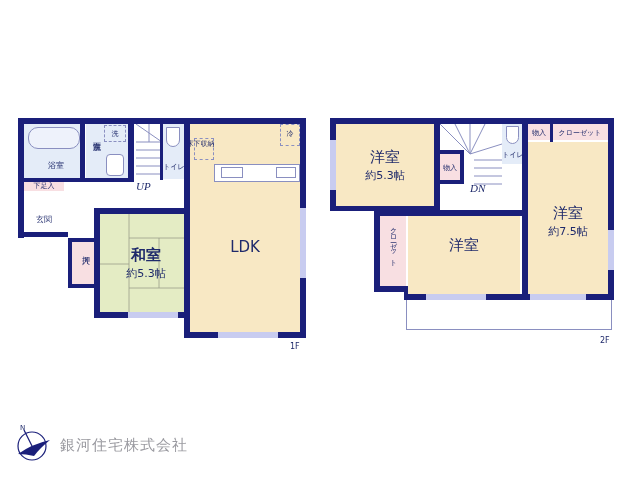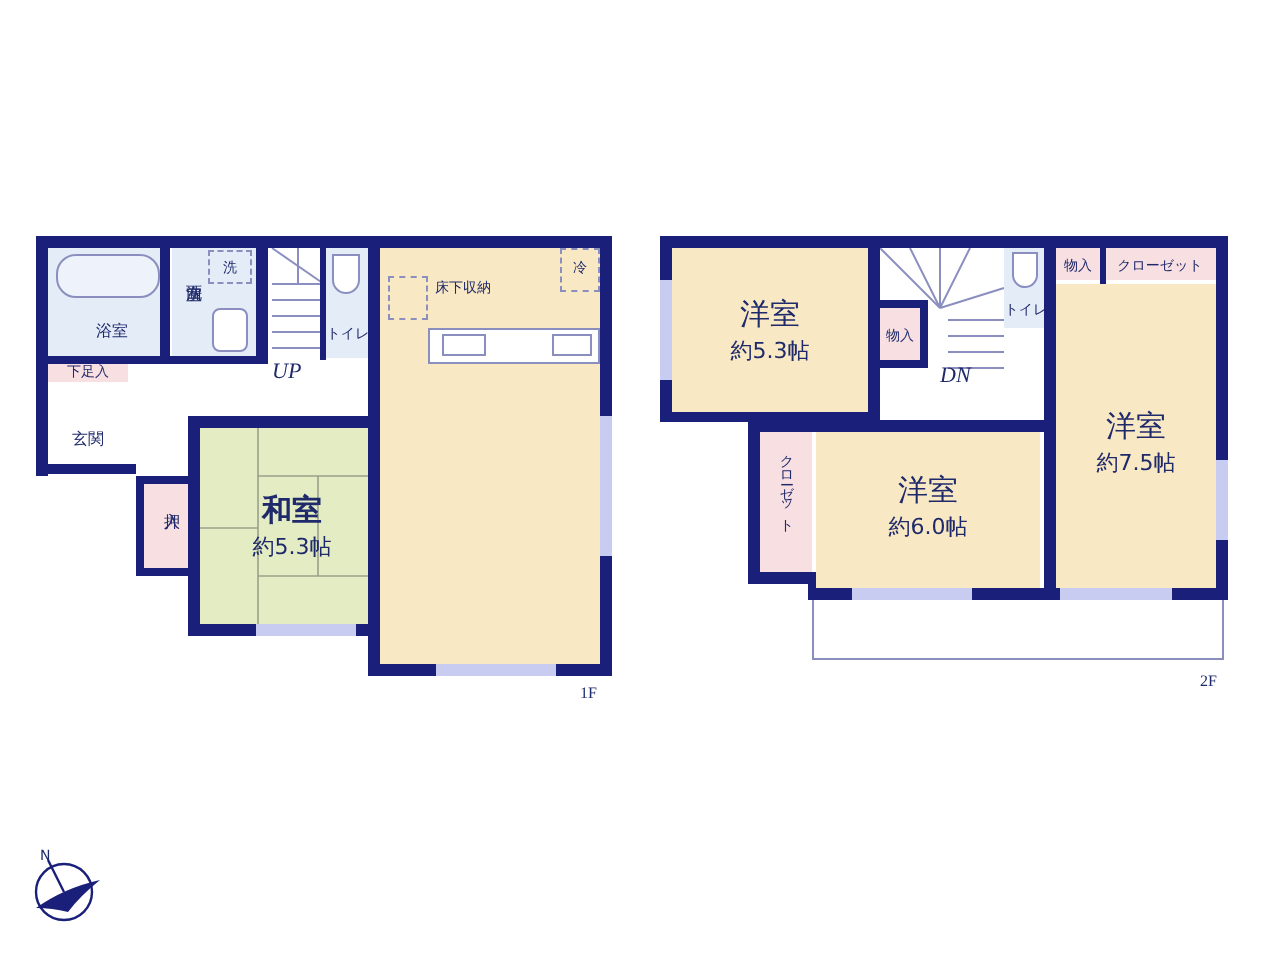--- a/index.html
+++ b/index.html
@@ -8,21 +8,21 @@
   .wall{background:#1a1f7a;}
   .room{position:absolute;box-sizing:border-box;}
   .beige{background:#f8e8c4;}
   .green{background:#e4ecc4;}
   .blue{background:#e4ecf8;}
   .pink{background:#f8dfe2;}
   .white{background:#ffffff;}
   .lbl{position:absolute;text-align:center;color:#1f2a6b;white-space:nowrap;}
   .big{font-size:15px;}
   .med{font-size:11px;}
-  .sm{font-size:8px;font-family:Liberation Serif, serif;}
+  .sm{font-size:8px;}
   .xs{font-size:7px;}
   .vert{writing-mode:vertical-rl;text-orientation:upright;letter-spacing:0px;}
   .thin{border:1px solid #8a8fc0;}
   .dot{border:1px dashed #8a8fc0;}
   .win{position:absolute;background:#c8ccf0;}
   svg{position:absolute;overflow:visible;}
 </style>
 </head>
 <body>
 
@@ -49,26 +49,27 @@
     <line x1="13" y1="0" x2="13" y2="18" stroke="#8a8fc0"></line>
   </svg>
   <div class="lbl med" style="left:118px;top:62px;font-style:italic;font-family:'Liberation Serif',serif;">UP</div>
 
   <div class="room blue" style="left:144px;top:6px;width:24px;height:55px;"></div>
   <div class="abs thin" style="left:148px;top:9px;width:14px;height:20px;border-radius:0 0 8px 8px;background:#fff;"></div>
   <div class="lbl xs" style="left:145px;top:44px;width:22px;">トイレ</div>
 
   <div class="room beige" style="left:172px;top:6px;width:110px;height:208px;"></div>
   <div class="abs dot" style="left:176px;top:20px;width:20px;height:22px;"></div>
-  <div class="lbl xs" style="left:192px;top:22px;width:43px;white-space:normal;line-height:9px;">床下収納</div>
+  <div class="lbl xs" style="left:161px;top:22px;width:43px;white-space:normal;line-height:9px;">床下収納</div>
   <div class="abs dot" style="left:262px;top:6px;width:20px;height:22px;"></div>
   <div class="lbl xs" style="left:262px;top:11px;width:20px;">冷</div>
   <div class="abs thin" style="left:196px;top:46px;width:86px;height:18px;background:#fff;"></div>
   <div class="abs thin" style="left:203px;top:49px;width:22px;height:11px;"></div>
   <div class="abs thin" style="left:258px;top:49px;width:20px;height:11px;"></div>
+  <div class="lbl big" style="left:172px;top:120px;width:110px;">LDK</div>
 
   <div class="room pink" style="left:6px;top:62px;width:40px;height:11px;"></div>
   <div class="lbl xs" style="left:6px;top:63px;width:40px;font-family:Liberation Mono, monospace;">下足入</div>
   <div class="room white" style="left:6px;top:74px;width:44px;height:42px;"></div>
   <div class="lbl sm" style="left:6px;top:96px;width:40px;">玄関</div>
 
   <div class="room pink" style="left:54px;top:124px;width:26px;height:44px;"></div>
   <div class="lbl sm vert" style="left:61px;top:132px;">押入</div>
 
   <div class="room green" style="left:82px;top:96px;width:88px;height:98px;"></div>
@@ -141,21 +142,20 @@
 
   <div class="room beige" style="left:198px;top:24px;width:80px;height:152px;"></div>
   <div class="lbl big" style="left:198px;top:86px;width:80px;">洋室</div>
   <div class="lbl med" style="left:198px;top:106px;width:80px;">約7.5帖</div>
 
   <div class="room pink" style="left:50px;top:98px;width:26px;height:70px;"></div>
   <div class="lbl xs vert" style="left:58px;top:104px;">クローゼット</div>
 
   <div class="room beige" style="left:78px;top:98px;width:112px;height:78px;"></div>
   <div class="lbl big" style="left:78px;top:118px;width:112px;">洋室</div>
-  <div class="lbl med" style="left:78px;top:138px;width:112px;">約6.0帖</div>
 
   <div class="abs" style="left:76px;top:182px;width:206px;height:30px;border:1px solid #8a8fc0;border-top:none;"></div>
 
   <div class="abs wall" style="left:0;top:0;width:110px;height:6px;"></div>
   <div class="abs wall" style="left:104px;top:0;width:6px;height:92px;"></div>
   <div class="abs wall" style="left:0;top:0;width:6px;height:92px;"></div>
   <div class="abs wall" style="left:0;top:88px;width:110px;height:5px;"></div>
   <div class="abs wall" style="left:110px;top:0;width:174px;height:6px;"></div>
   <div class="abs wall" style="left:278px;top:0;width:6px;height:182px;"></div>
   <div class="abs wall" style="left:192px;top:6px;width:6px;height:176px;"></div>
@@ -177,13 +177,14 @@
   <div class="lbl sm" style="left:270px;top:218px;">2F</div>
 </div>
 
 <div class="abs" style="left:14px;top:426px;width:200px;height:40px;">
   <svg style="left:0;top:0;" width="40" height="40">
     <circle cx="18" cy="20" r="14" fill="none" stroke="#1a1f7a" stroke-width="1.2"></circle>
     <path d="M4 28 Q18 18 36 14 Q26 22 20 30 Q12 28 4 28 Z" fill="#1a1f7a"></path>
     <line x1="10" y1="4" x2="18" y2="20" stroke="#1a1f7a" stroke-width="1.2"></line>
   </svg>
   <div class="lbl xs" style="left:6px;top:-2px;">N</div>
+  <div class="lbl" style="left:46px;top:10px;font-size:15px;color:#9a9aa0;letter-spacing:1px;">銀河住宅株式会社</div>
 </div>
 
 </body></html>

